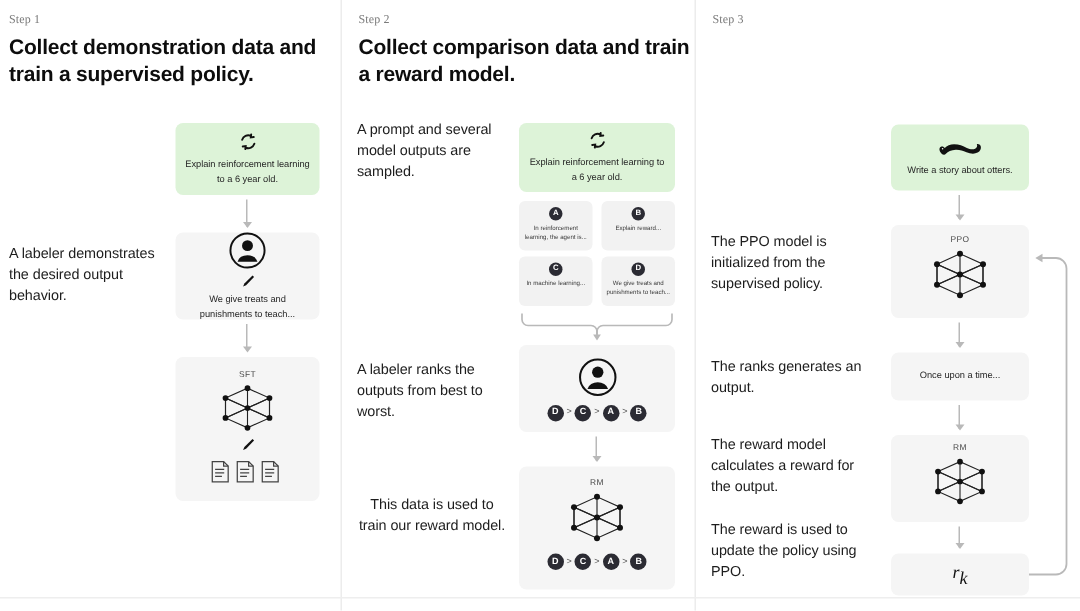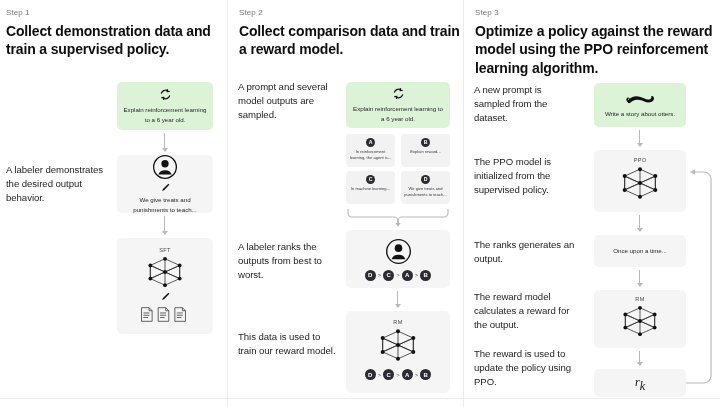--- a/index.html
+++ b/index.html
@@ -13,21 +13,21 @@
   .board{position:relative;width:720px;height:407px;display:flex;}
   .col{position:relative;box-sizing:border-box;}
   .col-1{width:228px;padding:9px 0 0 5px;}
   .col-2{width:236px;padding:9px 0 0 10px;}
   .col-3{width:256px;padding:9px 0 0 10px;}
   .divider{position:absolute;top:0;bottom:0;width:1px;background:#ececec;}
   .d1{left:227px;}
   .d2{left:463px;}
   .bottomline{position:absolute;left:0;right:0;bottom:8px;height:1px;background:#eeeeee;}
 
-  .step-label{font-size:8px;color:#7a7a7a;letter-spacing:.1px;margin:0 0 5px 1px;line-height:1;}
+  .step-label{font-size:8px;color:#7a7a7a;letter-spacing:.1px;margin:0 0 5px 1px;line-height:1;font-family:Liberation Serif, serif;}
   .step-title{font-size:14px;font-weight:700;line-height:1.32;margin:0 0 0 1px;color:#0d0d0d;letter-spacing:-.15px;}
   .ltext{font-size:9.6px;line-height:1.46;color:#1d1d1d;letter-spacing:-.05px;}
 
   .card{
     box-sizing:border-box;
     background:#f5f5f5;border-radius:5px;
     display:flex;flex-direction:column;align-items:center;justify-content:center;
     text-align:center;
   }
   .card.green{background:#ddf3d8;}
@@ -164,21 +164,21 @@
       </span>
     </div>
   </div>
 
   <div class="col col-2">
     <div class="step-label">Step 2</div>
     <div class="step-title">Collect comparison data and train a reward model.</div>
 
     <div class="ltext" style="position:absolute;left:10px;top:80px;width:94px;">A prompt and several model outputs are sampled.</div>
     <div class="ltext" style="position:absolute;left:10px;top:240px;width:104px;">A labeler ranks the outputs from best to worst.</div>
-    <div class="ltext" style="position:absolute;left:10px;top:330px;width:100px;">This data is used to train our reward model.</div>
+    <div class="ltext" style="position:absolute;left:10px;top:330px;width:100px;text-align:center;">This data is used to train our reward model.</div>
 
     <div class="card green" style="position:absolute;left:118px;top:82px;width:104px;height:46px;">
       <span style="margin-bottom:4px;">
         <svg width="13" height="13" viewBox="0 0 24 24" fill="none" stroke="#111" stroke-width="2.4" stroke-linecap="round">
           <path d="M4.5 9.5 A8 8 0 0 1 15 4.6"></path>
           <path d="M19.5 14.5 A8 8 0 0 1 9 19.4"></path>
           <path d="M15.6 3 L15.2 6.6 L18.8 6.2"></path>
           <path d="M8.4 21 L8.8 17.4 L5.2 17.8"></path>
         </svg>
       </span>
@@ -264,23 +264,21 @@
         <span class="gt">&gt;</span>
         <span class="badge lg">A</span>
         <span class="gt">&gt;</span>
         <span class="badge lg">B</span>
       </div>
     </div>
   </div>
 
   <div class="col col-3">
     <div class="step-label">Step 3</div>
-    <div class="step-title">Optimize a policy against the reward model using the PPO reinforcement learning algorithm.</div>
-
-    <div class="ltext" style="position:absolute;left:10px;top:83px;width:102px;">A new prompt is sampled from the dataset.</div>
+
     <div class="ltext" style="position:absolute;left:10px;top:155px;width:112px;">The PPO model is initialized from the supervised policy.</div>
     <div class="ltext" style="position:absolute;left:10px;top:238px;width:114px;">The ranks generates an output.</div>
     <div class="ltext" style="position:absolute;left:10px;top:347px;width:110px;">The reward is used to update the policy using PPO.</div>
     <div class="ltext" style="position:absolute;left:10px;top:290px;width:110px;">The reward model calculates a reward for the output.</div>
 
     <div class="card green" style="position:absolute;left:130px;top:83px;width:92px;height:44px;">
       <span style="margin-bottom:3px;">
         <svg width="30" height="14" viewBox="0 0 46 20">
           <path d="M4 15 C2 13 1 9.5 3.5 8.2 C5 7.4 6.6 8.2 7.4 9.6 C9.5 7 13 5.6 17 5.6 C22 5.6 26 7.4 30 9.4 C33 10.9 36 11.4 38.5 10.2 C40.4 9.3 41 7.2 40.2 5.4 C41.8 5 43.6 5.8 44.2 7.6 C45 10 43.6 12.8 41 14.2 C37.6 16 33.4 15.4 29.6 13.8 C26 12.3 22.6 11 18.6 11.2 C14 11.4 10.6 13.2 8.6 15.4 C7.2 17 5.4 16.4 4 15 Z" fill="#111"></path>
           <circle cx="5.2" cy="10.2" r="0.8" fill="#fff"></circle>

